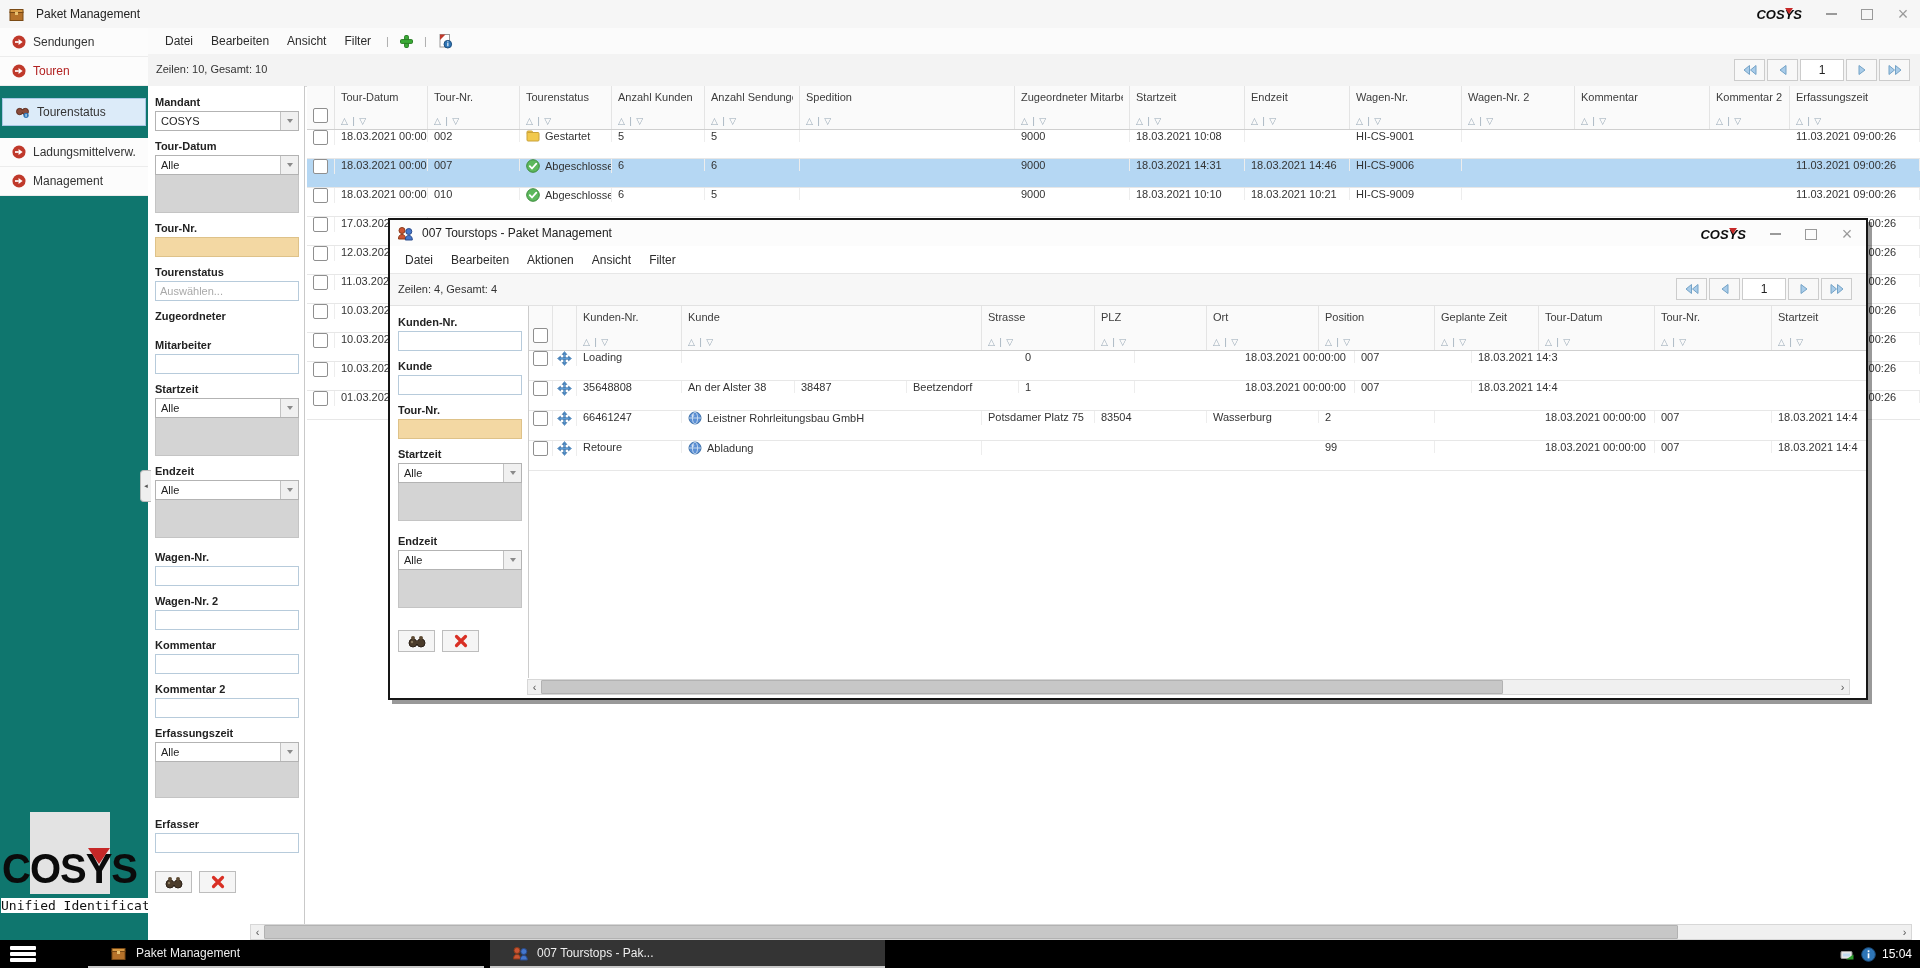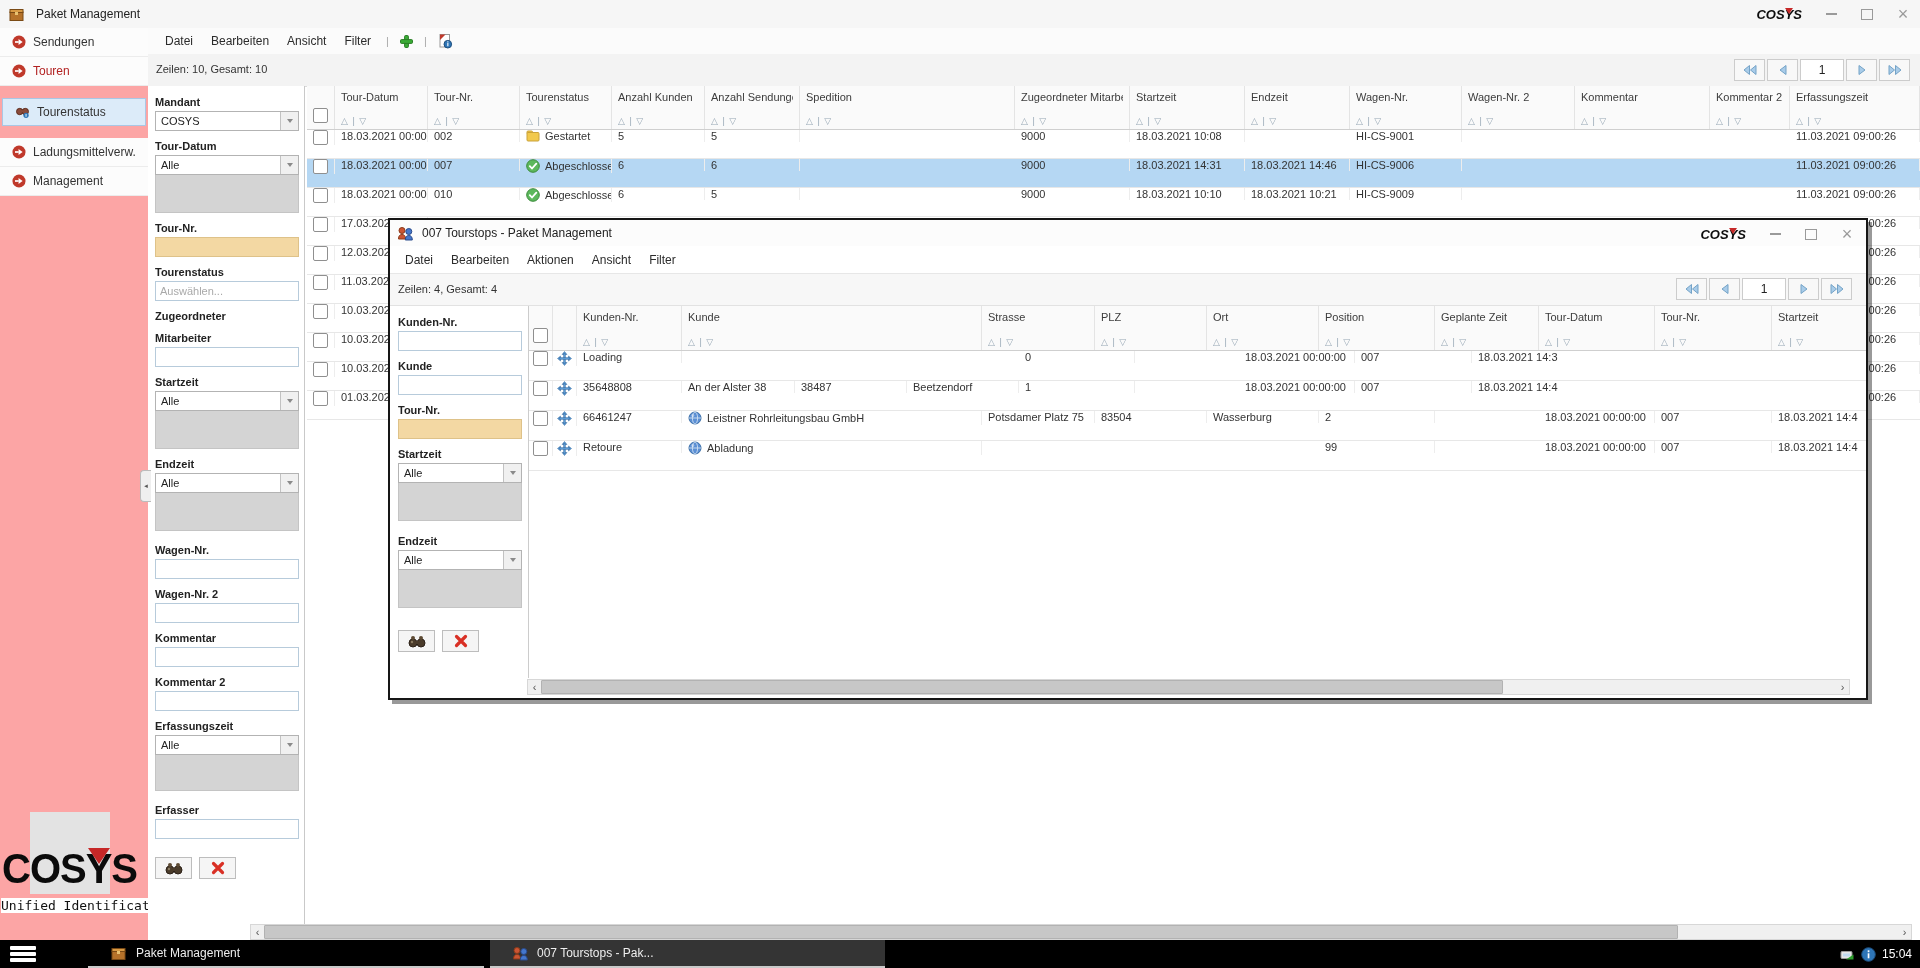--- a/index.html
+++ b/index.html
@@ -13,21 +13,21 @@
   .appicon{width:18px;height:16px;margin-left:8px;}
   .wincontrols{position:absolute;right:6px;top:0;height:28px;display:flex;align-items:center;gap:14px;}
   .wc{width:22px;height:20px;display:flex;align-items:center;justify-content:center;color:#9a9a9a;
     font-size:14px;cursor:default;}
   .wc .maxbox{width:10px;height:9px;border:1.5px solid #9a9a9a;display:block;}
   .wc .minbar{width:11px;height:2px;background:#9a9a9a;display:block;}
   .brandsm{font-weight:900;font-style:italic;font-size:13px;letter-spacing:0;color:#0d0d0d;position:relative;padding-right:4px;}
   .brandsm::after{content:"";position:absolute;left:58%;top:1px;border-left:4px solid transparent;
     border-right:4px solid transparent;border-top:6px solid #c62828;}
   
-  .sidebar{left:0;top:28px;width:148px;height:912px;background:#fca5a5;border-right:7px solid #be185d;}
+  .sidebar{left:0;top:28px;width:148px;height:912px;background:#0f766e;border-right:7px solid #be185d;}
   .side-item{height:28px;display:flex;align-items:center;gap:7px;padding-left:12px;border-bottom:1px solid #ececec;
     font-size:12px;background:#fcfcfc;cursor:default;}
   .side-item.red-label{color:#b22222;}
   .side-item.sel{background:#dcebf9;border:1px solid #a9c7e5;margin:6px 2px;height:26px;}
   .side-gap{height:6px;}
   .side-logo{position:absolute;left:0;bottom:10px;width:148px;height:120px;}
   .logo-sq{position:absolute;left:30px;top:2px;width:80px;height:82px;background:#e3e3e3;}
   .logo-txt{position:absolute;left:2px;top:36px;font-weight:900;font-size:40px;letter-spacing:-1px;color:#0b0b0b;transform:scaleY(1.05);}
   .logo-tri{position:absolute;left:88px;top:38px;border-left:11px solid transparent;border-right:11px solid transparent;border-top:16px solid #c62828;}
   .logo-sub{position:absolute;left:1px;top:88px;font-family:"DejaVu Sans Mono",monospace;font-size:13px;color:#111;background:#fff;white-space:nowrap;}
@@ -261,21 +261,21 @@
       <div class="dd">
           <span>Alle</span>
           <span class="arr"></span>
         </div>
       <div class="graybox"></div>
       <div class="flabel">Tour-Nr.</div>
       <input class="finput orange" style="">
       <div class="flabel">Tourenstatus</div>
       <input class="finput" placeholder="Auswählen..." style="">
       <div class="flabel" style="margin-bottom:0;">Zugeordneter</div>
-      <div class="flabel" style="margin-top:10px;">Mitarbeiter</div>
+      <div class="flabel" style="margin-top:17px;">Mitarbeiter</div>
       <input class="finput" style="">
       <div class="flabel">Startzeit</div>
       <div class="dd">
           <span>Alle</span>
           <span class="arr"></span>
         </div>
       <div class="graybox"></div>
       <div class="flabel">Endzeit</div>
       <div class="dd">
           <span>Alle</span>
@@ -289,21 +289,21 @@
       <div class="flabel">Kommentar</div>
       <input class="finput" style="">
       <div class="flabel">Kommentar 2</div>
       <input class="finput" style="">
       <div class="flabel">Erfassungszeit</div>
       <div class="dd">
           <span>Alle</span>
           <span class="arr"></span>
         </div>
       <div class="graybox" style="height:36px;"></div>
-      <div class="flabel" style="margin-top:13px;">Erfasser</div>
+      <div class="flabel" style="margin-top:20px;">Erfasser</div>
       <input class="finput" style="">
       <div class="fbuttons">
         <button class="fbtn">
           <span class="icon">
               <svg width="18" height="13" viewBox="0 0 18 13">
                 <circle cx="5" cy="8" r="4" fill="#4a3b2a" stroke="#2c2118"></circle>
                 <circle cx="13" cy="8" r="4" fill="#4a3b2a" stroke="#2c2118"></circle>
                 <circle cx="5" cy="3" r="2" fill="#5d4a33"></circle>
                 <circle cx="13" cy="3" r="2" fill="#5d4a33"></circle>
                 <rect x="7.5" y="6" width="3" height="3" fill="#4a3b2a"></rect>

